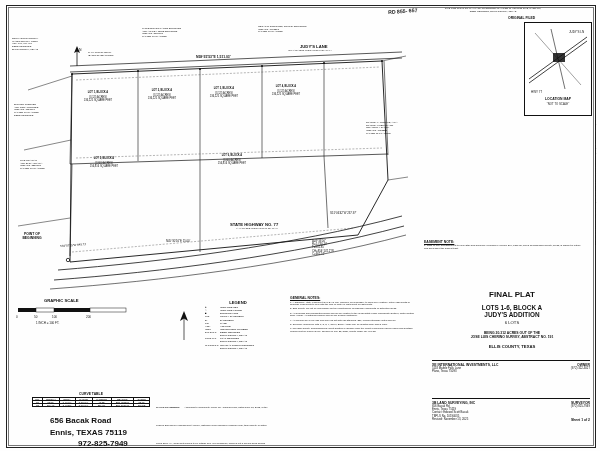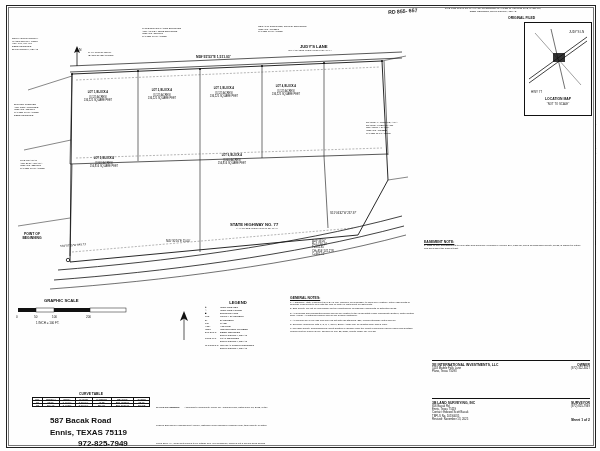--- a/index.html
+++ b/index.html
@@ -264,20 +264,29 @@
   <div class="abs" style="left:290px;top:296px;width:128px;">
     <div class="t3 b u">GENERAL NOTES:</div>
     <div class="tiny" style="margin-top:1.5px;">1. A drainage / utility easement (D.U.E.) is only required, as necessary, to allow any existing / future easements or drainage easements to help with the flow of water or placement of easements.</div>
     <div class="tiny" style="margin-top:1.5px;">2. Ellis County will not be responsible for the maintenance of drainage easements or detention areas.</div>
     <div class="tiny" style="margin-top:1.5px;">3. All bearings and coordinates shown hereon are relative to the Texas State Plane Coordinate System, North Central Zone (4202). All distances shown hereon are surface distances.</div>
     <div class="tiny" style="margin-top:1.5px;">4. All corners are a one-half inch iron rod set with cap stamped "3B", unless otherwise noted hereon.</div>
     <div class="tiny" style="margin-top:1.5px;">5. Driveway access for Lots 1, 2, 3, 4, and 6, Block A shall only be granted from Judy's Lane.</div>
     <div class="tiny" style="margin-top:1.5px;">6. The Ellis County Commissioners' Court granted a variance from the county's minimum paved public road frontage requirement for Parcel ID No. 159875 on July 22, 2025, Minute Order No. 346.25.</div>
   </div>
 
+  <div class="abs c" style="left:434px;top:290px;width:156px;">
+    <div class="t8 b">FINAL PLAT</div>
+    <div class="t6 b" style="margin-top:4px;">LOTS 1-6, BLOCK A</div>
+    <div class="t6 b">JUDY'S ADDITION</div>
+    <div class="t4" style="margin-top:1px;">6 LOTS</div>
+    <div class="t3 b" style="margin-top:6px;">BEING 20.312 ACRES OUT OF THE</div>
+    <div class="t3 b">JOSE LUIS CHERINO SURVEY, ABSTRACT NO. 191</div>
+    <div class="t4 b" style="margin-top:5px;">ELLIS COUNTY, TEXAS</div>
+  </div>
 
   <div class="abs" style="left:432px;top:360px;width:158px;border-top:0.7px solid #111;"></div>
 
   <div class="abs" style="left:432px;top:363px;width:158px;">
     <div style="display:flex;justify-content:space-between;">
       <span class="t3 b">XE INTERNATIONAL INVESTMENTS, LLC</span>
       <span class="t3 b">OWNER</span>
     </div>
     <div style="display:flex;justify-content:space-between;">
       <span class="tiny2">5118 Marble Falls Lane</span>
@@ -340,18 +349,18 @@
     </tbody>
       </table>
   </div>
 
   <div class="abs" style="left:156px;top:394px;width:112px;">
     <span class="tiny b">FLOOD STATEMENT:</span>
     <span class="tiny">According to Community Panel No. 48139C0475F, dated June 03, 2013, of the Federal Emergency Management Agency, National Flood Insurance Program Map, this property is within Flood Zone "X", areas determined to be outside 500-year floodplain, which is not a special flood hazard area.  If this site is not within an identified special flood hazard area, this final statement does not imply that the property and/or the structures thereon will be free from flooding or flood damage.  On rare occasions, greater floods can and will occur and flood heights may be increased by man-made or natural causes.  This statement shall not create liability on the part of the Surveyor.</span>
   </div>
 
   <div class="abs" style="left:50px;top:416px;">
-    <div class="t8 b">587 Bacak Road</div>
+    <div class="t8 b">656 Bacak Road</div>
     <div class="t8 b" style="margin-top:2px;">Ennis, TEXAS 75119</div>
     <div class="t8 b" style="margin-top:2px;padding-left:28px;">972-825-7949</div>
   </div>
 
 </div>
 
 </body></html>

